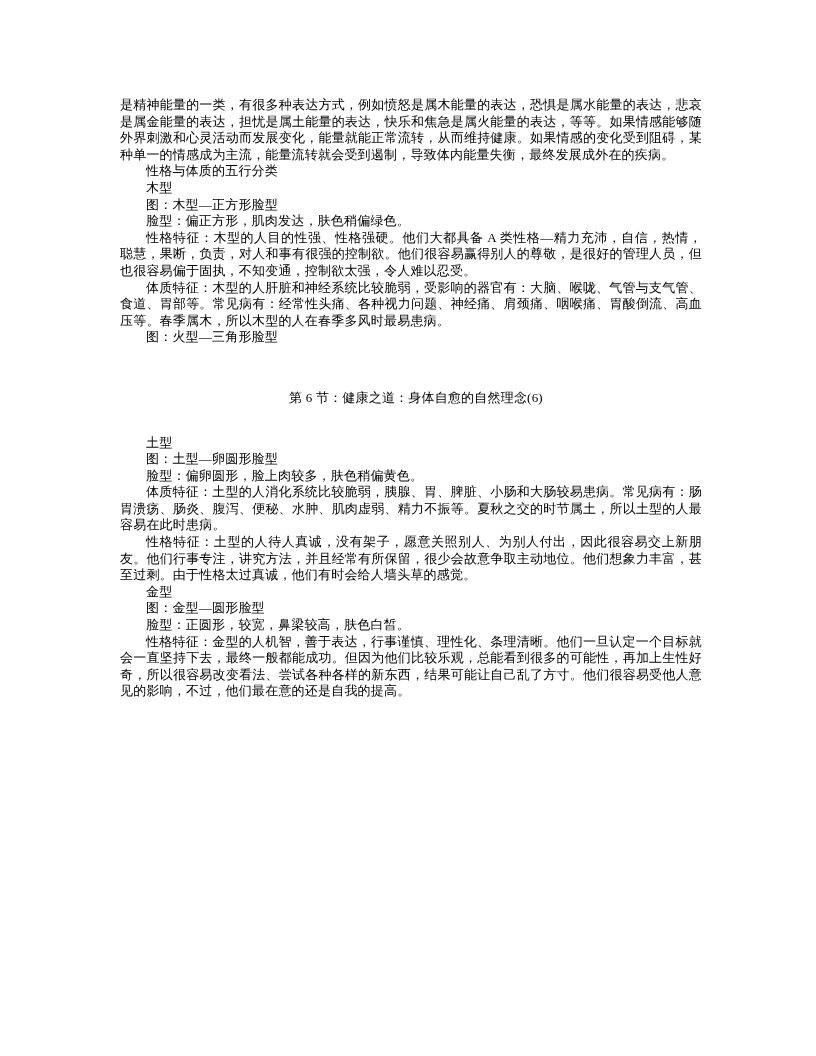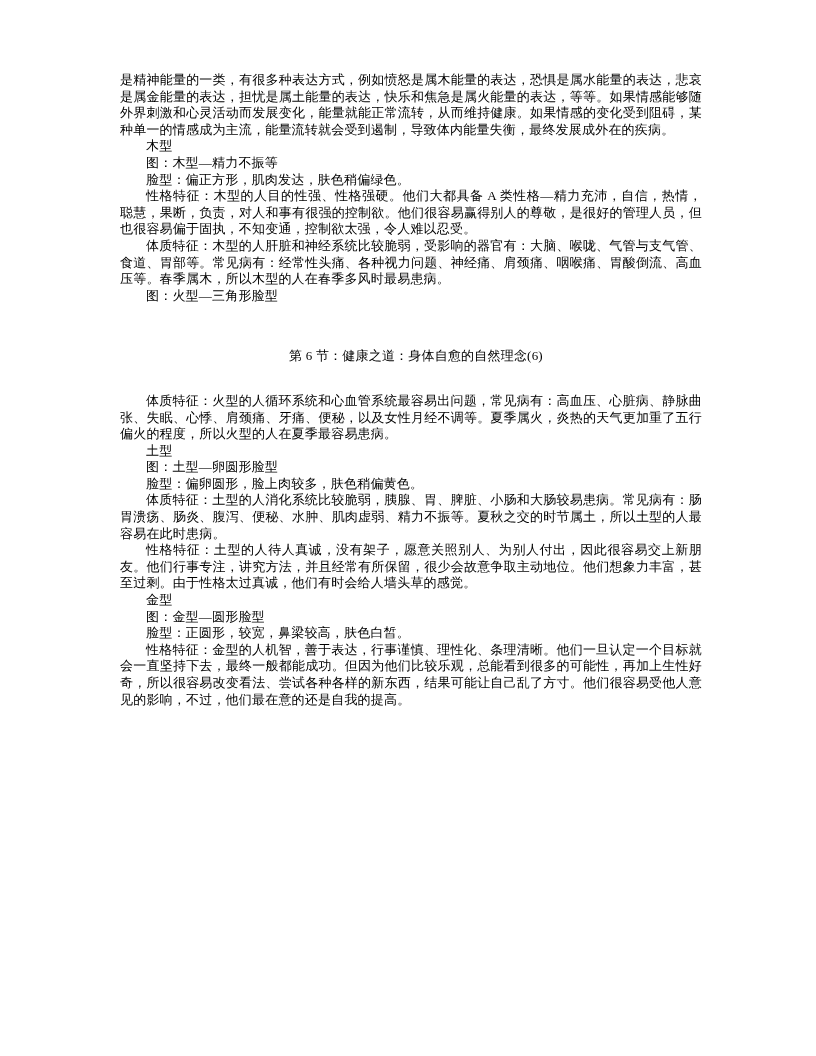--- a/index.html
+++ b/index.html
@@ -12,21 +12,21 @@
     width: 816px;
     height: 1056px;
     background: #ffffff;
     overflow: hidden;
     font-family: "Liberation Serif", "DejaVu Serif", serif;
     color: #000000;
   }
   .content {
     position: absolute;
     left: 120px;
-    top: 72px;
+    top: 97px;
     width: 582px;
     font-size: 13px;
     line-height: 16.6px;
     text-align: justify;
     letter-spacing: 0.2px;
   }
   .content p {
     margin: 0;
     padding: 0;
   }
@@ -40,28 +40,28 @@
     text-indent: 0;
     text-align: center;
   }
 </style>
 </head>
 <body>
 
 <div class="page">
   <div class="content" id="doc-content">
       <p class="plain">是精神能量的一类，有很多种表达方式，例如愤怒是属木能量的表达，恐惧是属水能量的表达，悲哀是属金能量的表达，担忧是属土能量的表达，快乐和焦急是属火能量的表达，等等。如果情感能够随外界刺激和心灵活动而发展变化，能量就能正常流转，从而维持健康。如果情感的变化受到阻碍，某种单一的情感成为主流，能量流转就会受到遏制，导致体内能量失衡，最终发展成外在的疾病。</p>
+      <p class="indent">性格与体质的五行分类</p>
       <p class="indent">木型</p>
-      <p class="indent">图：木型—精力不振等</p>
+      <p class="indent">图：木型—正方形脸型</p>
       <p class="indent">脸型：偏正方形，肌肉发达，肤色稍偏绿色。</p>
       <p class="indent">性格特征：木型的人目的性强、性格强硬。他们大都具备 A 类性格—精力充沛，自信，热情，聪慧，果断，负责，对人和事有很强的控制欲。他们很容易赢得别人的尊敬，是很好的管理人员，但也很容易偏于固执，不知变通，控制欲太强，令人难以忍受。</p>
       <p class="indent">体质特征：木型的人肝脏和神经系统比较脆弱，受影响的器官有：大脑、喉咙、气管与支气管、食道、胃部等。常见病有：经常性头痛、各种视力问题、神经痛、肩颈痛、咽喉痛、胃酸倒流、高血压等。春季属木，所以木型的人在春季多风时最易患病。</p>
       <p class="indent">图：火型—三角形脸型</p>
       <p class="section-title">第 6 节：健康之道：身体自愈的自然理念(6)</p>
-      <p class="indent">体质特征：火型的人循环系统和心血管系统最容易出问题，常见病有：高血压、心脏病、静脉曲张、失眠、心悸、肩颈痛、牙痛、便秘，以及女性月经不调等。夏季属火，炎热的天气更加重了五行偏火的程度，所以火型的人在夏季最容易患病。</p>
       <p class="indent">土型</p>
       <p class="indent">图：土型—卵圆形脸型</p>
       <p class="indent">脸型：偏卵圆形，脸上肉较多，肤色稍偏黄色。</p>
       <p class="indent">体质特征：土型的人消化系统比较脆弱，胰腺、胃、脾脏、小肠和大肠较易患病。常见病有：肠胃溃疡、肠炎、腹泻、便秘、水肿、肌肉虚弱、精力不振等。夏秋之交的时节属土，所以土型的人最容易在此时患病。</p>
       <p class="indent">性格特征：土型的人待人真诚，没有架子，愿意关照别人、为别人付出，因此很容易交上新朋友。他们行事专注，讲究方法，并且经常有所保留，很少会故意争取主动地位。他们想象力丰富，甚至过剩。由于性格太过真诚，他们有时会给人墙头草的感觉。</p>
       <p class="indent">金型</p>
       <p class="indent">图：金型—圆形脸型</p>
       <p class="indent">脸型：正圆形，较宽，鼻梁较高，肤色白皙。</p>
       <p class="indent">性格特征：金型的人机智，善于表达，行事谨慎、理性化、条理清晰。他们一旦认定一个目标就会一直坚持下去，最终一般都能成功。但因为他们比较乐观，总能看到很多的可能性，再加上生性好奇，所以很容易改变看法、尝试各种各样的新东西，结果可能让自己乱了方寸。他们很容易受他人意见的影响，不过，他们最在意的还是自我的提高。</p>
     </div>

